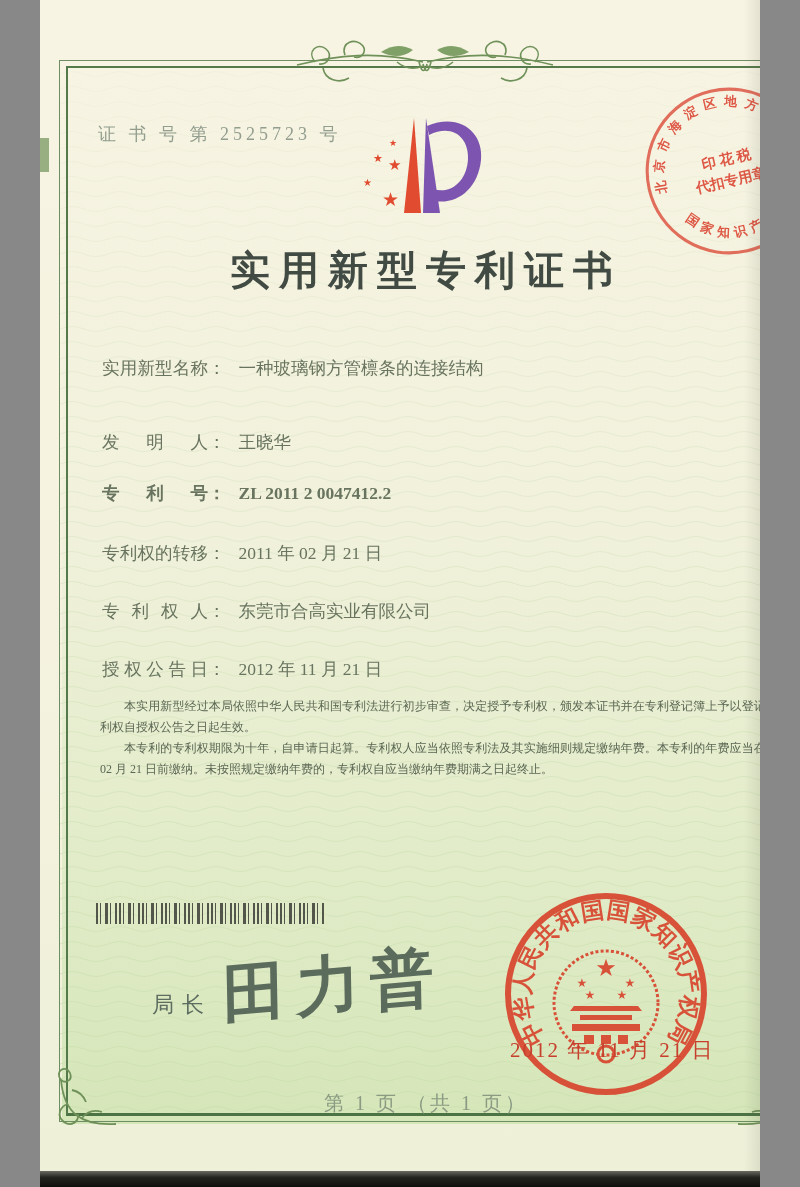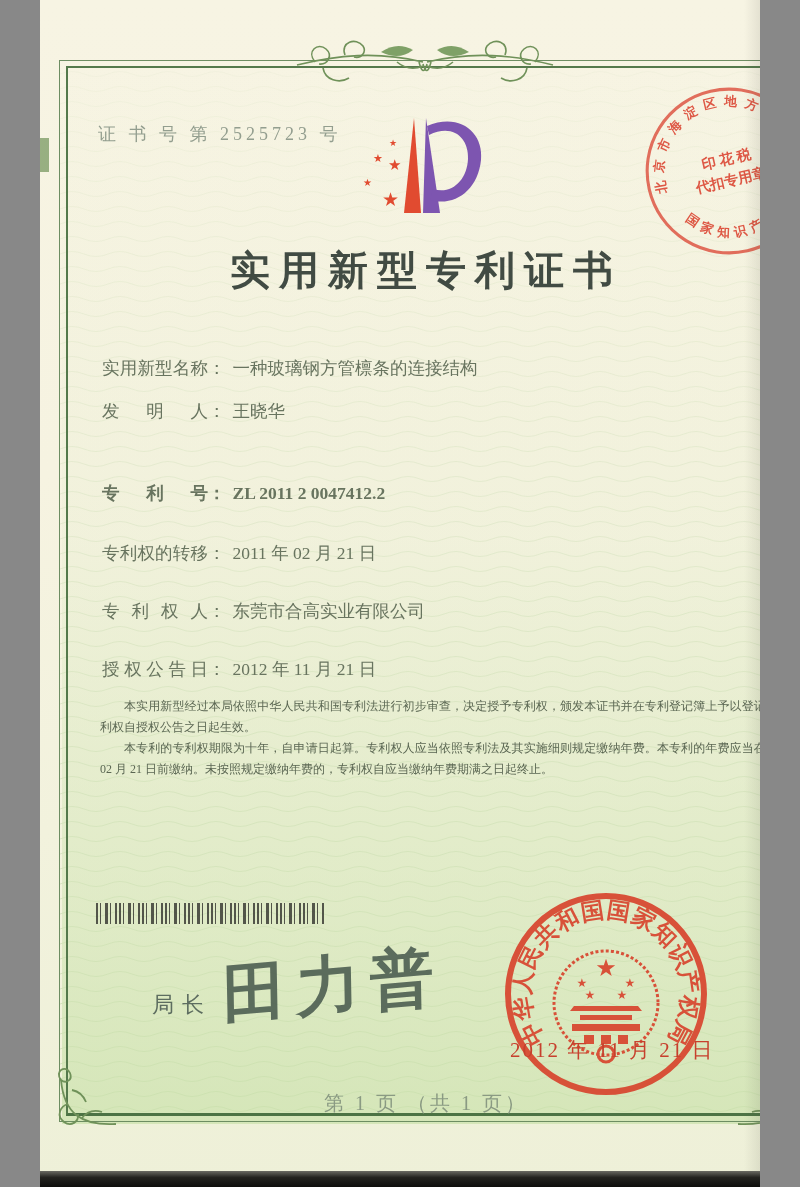--- a/index.html
+++ b/index.html
@@ -35,22 +35,22 @@
   .tax-stamp { left:600px; top:82px; width:178px; height:178px; transform:rotate(-13deg); opacity:.92; }
 
   .title {
     left:0; top:243px; width:772px; text-align:center;
     font-size:40px; font-weight:bold; letter-spacing:9px; color:#414b43;
   }
 
   .field { left:62px; font-size:17.5px; color:#68745f; white-space:nowrap; }
   .f-label { display:inline-block; width:106px; text-align:justify; text-align-last:justify; }
   .f-colon { display:inline-block; }
-  .f-value { margin-left:7px; }
-  .f0 { top:356px; } .f1 { top:399px; } .f2 { top:481px;font-weight:bold; }
+  .f-value { margin-left:13px; }
+  .f0 { top:356px; } .f1 { top:430px; } .f2 { top:481px;font-weight:bold; }
   .f3 { top:541px; } .f4 { top:599px; } .f5 { top:657px; }
 
   .body-text {
     left:60px; top:696px; width:690px;
     font-size:12px; line-height:1.74; color:#5a6652; text-align:justify;
   }
   .body-text p { text-indent:2em; }
 
   .barcode {
     left:56px; top:903px; width:228px; height:21px; opacity:.82;

